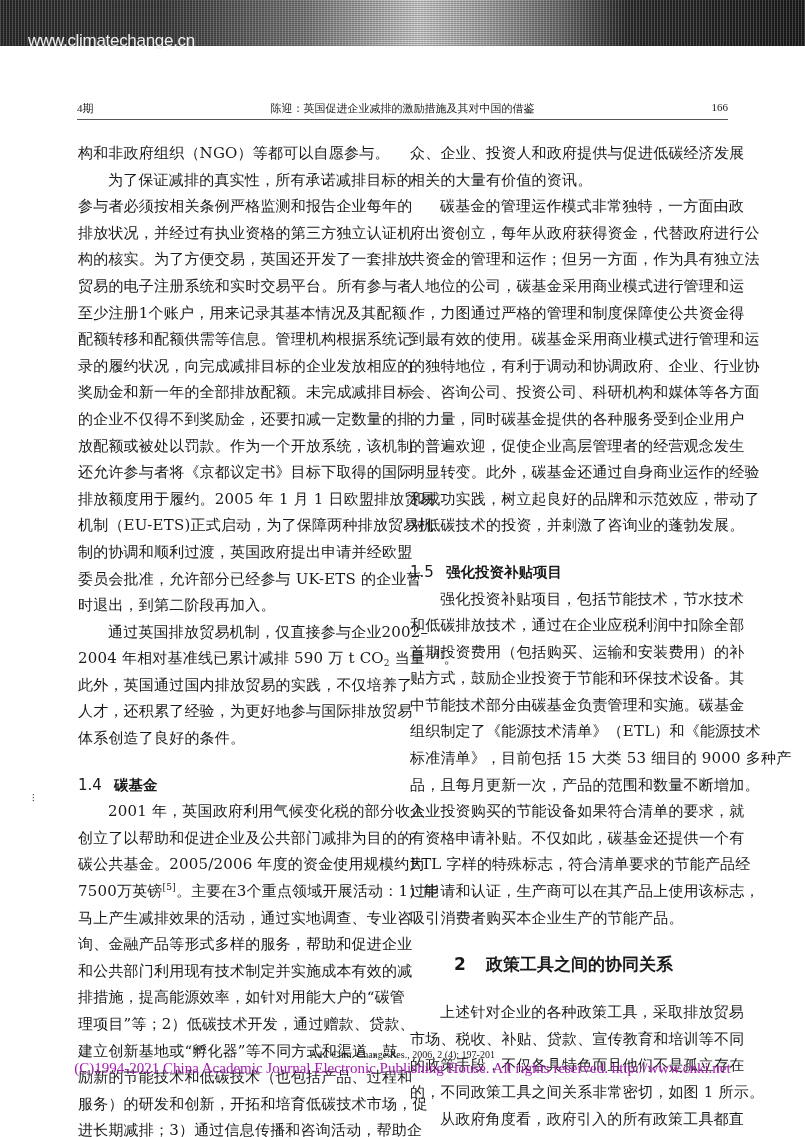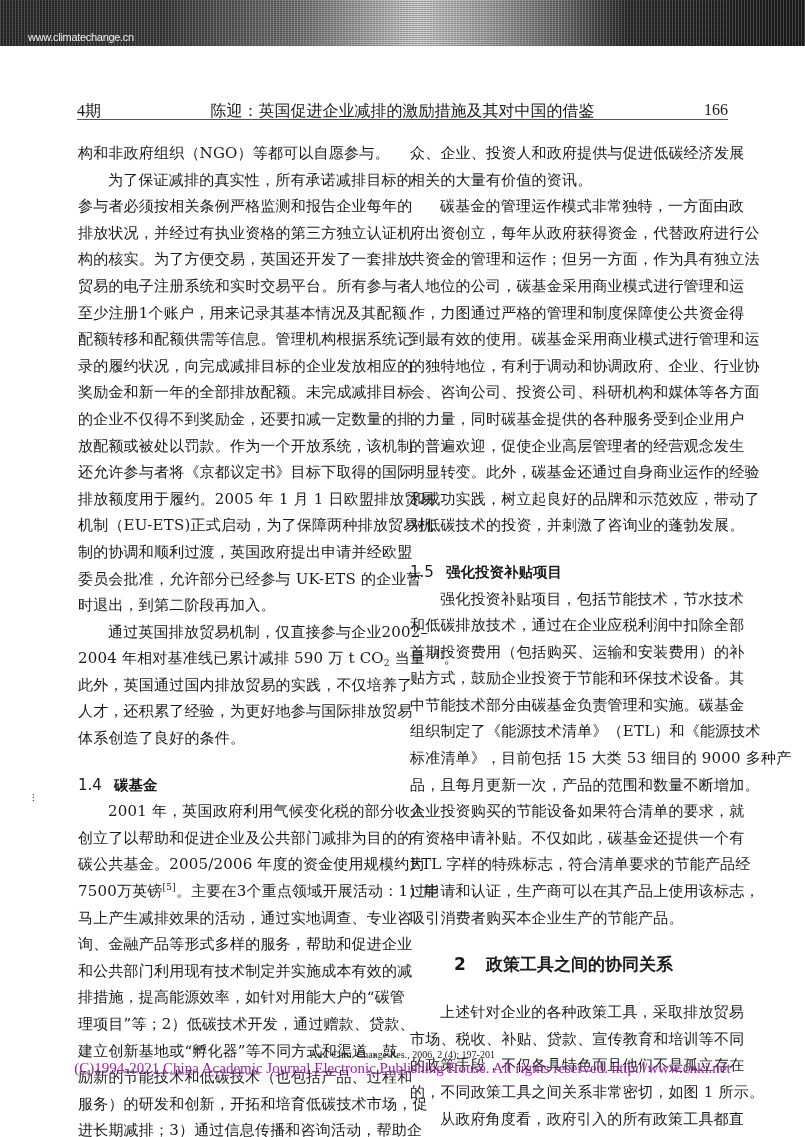--- a/index.html
+++ b/index.html
@@ -9,26 +9,26 @@
     font-family: "DejaVu Serif", "Liberation Serif", serif;
   }
   .banner {
     position: absolute; left: 0; top: 0; width: 805px; height: 46px;
     background:
       repeating-linear-gradient(90deg, rgba(255,255,255,0.18) 0 1px, transparent 1px 3px),
       repeating-linear-gradient(0deg, rgba(0,0,0,0.25) 0 1px, transparent 1px 2px),
       linear-gradient(90deg, #2a2a2a 0%, #3a3a3a 20%, #7a7a7a 38%, #cfcfcf 52%, #a8a8a8 60%, #6a6a6a 70%, #2c2c2c 78%, #1c1c1c 100%);
   }
   .banner-url {
-    position: absolute; left: 28px; top: 31px; font-size: 11px; color: #f0f0f0;
+    position: absolute; left: 28px; top: 31px; font-size: 17px; color: #f0f0f0;
     font-family: "Liberation Sans", sans-serif; letter-spacing: -0.3px; text-align: center;
   }
   .running-head {
     position: absolute; left: 77px; top: 99px; width: 651px; height: 20px;
-    font-size: 16px; font-family: "Liberation Serif", serif;
+    font-size: 11px; font-family: "Liberation Serif", serif;
     border-bottom: 1px solid #555;
   }
   .rh-issue { position: absolute; left: 0; top: 2px; }
   .rh-title { position: absolute; left: 0; right: 0; top: 2px; text-align: center; }
   .rh-page { position: absolute; right: 0; top: 2px; }
 
   .col { position: absolute; top: 140px; width: 312px; }
   .col-left { left: 78px; }
   .col-right { left: 410px; }
   .line {

